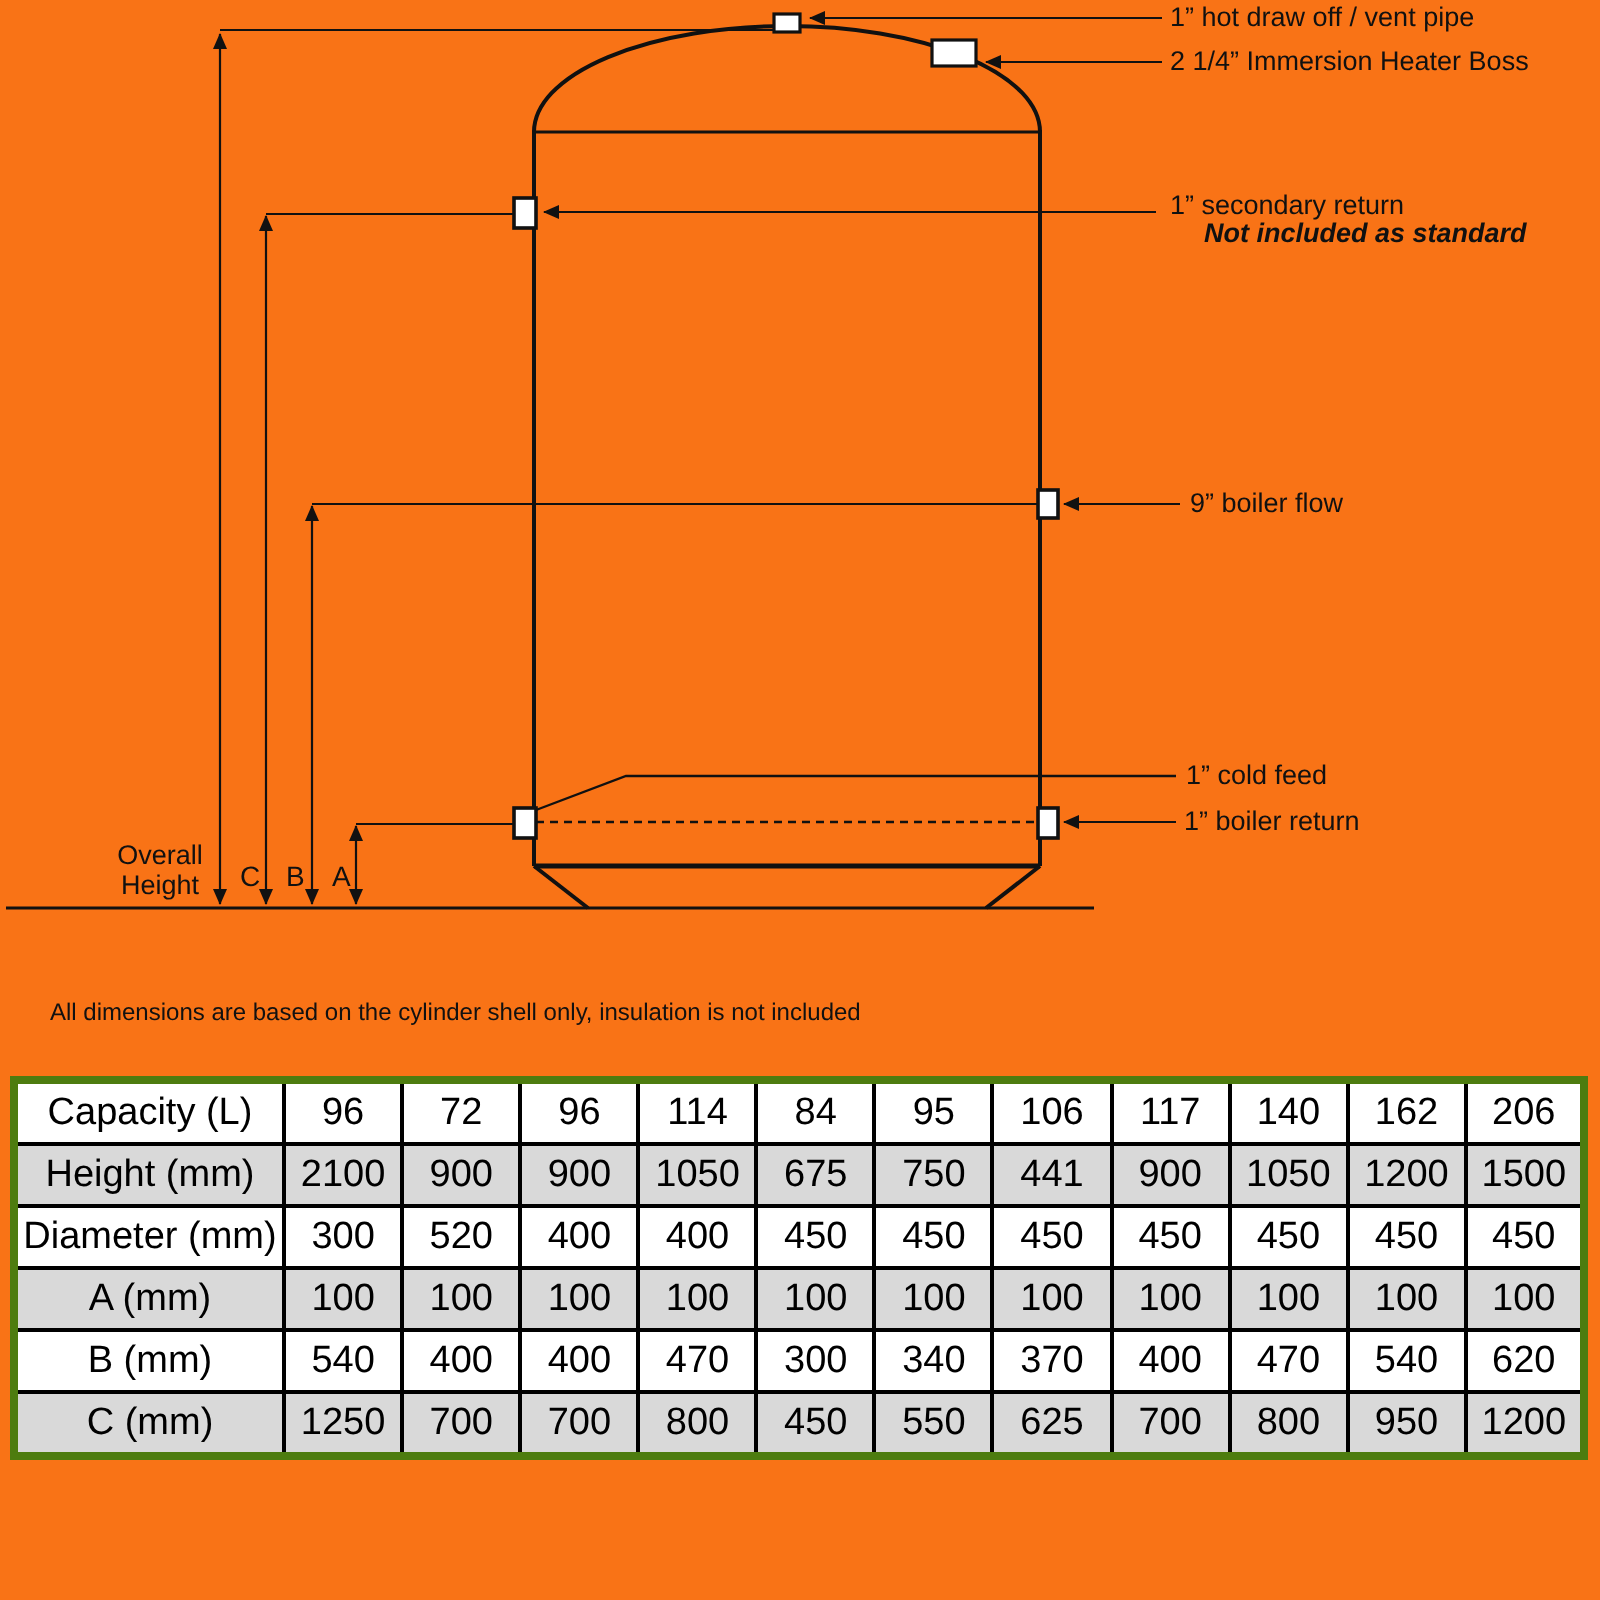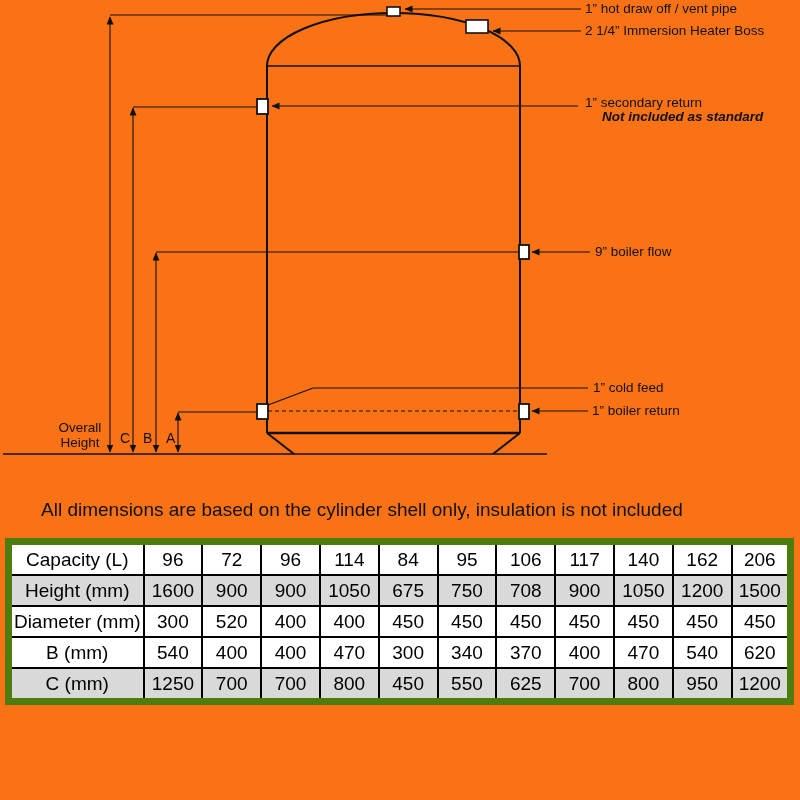--- a/index.html
+++ b/index.html
@@ -8,31 +8,31 @@
     font-family:"Liberation Sans",sans-serif;color:#111;
   }
   .stage svg{position:absolute;left:0;top:0;}
   .lbl{position:absolute;font-size:13.5px;line-height:14px;white-space:nowrap;color:#111;}
   .lbl.bold-italic{font-weight:bold;font-style:italic;margin-left:17px;}
   .dim-letter{position:absolute;font-size:14px;color:#111;}
   .overall-height{
     position:absolute;left:55px;top:421px;width:50px;text-align:center;
     font-size:13.5px;line-height:14.5px;color:#111;
   }
-  .note{position:absolute;left:41px;top:499px;font-size:19px;color:#111;text-align:center;}
+  .note{position:absolute;left:25px;top:499px;font-size:12px;color:#111;text-align:center;}
   table.spec{
     position:absolute;left:5px;top:538px;width:789px;
     border-collapse:collapse;table-layout:fixed;
     font-size:19px;color:#000;
   }
   table.spec td{
     border:2px solid #000;height:29px;padding:0;
     text-align:center;vertical-align:middle;background:#ffffff;
   }
-  table.spec{border:7px solid #4d7c0f;}
+  table.spec{border:4px solid #4d7c0f;}
   table.spec tr.shaded td{background:#d9d9d9;}
 </style>
 </head>
 <body>
 
 <div class="stage">
 
   <svg width="800" height="470" viewBox="0 0 800 470">
     <defs>
       <marker id="arr" markerWidth="9" markerHeight="8" refX="7.5" refY="3.5" orient="auto-start-reverse" markerUnits="userSpaceOnUse">
@@ -122,45 +122,59 @@
           <td>84</td>
           <td>95</td>
           <td>106</td>
           <td>117</td>
           <td>140</td>
           <td>162</td>
           <td>206</td>
         </tr>
         <tr class="shaded">
           <td>Height (mm)</td>
-          <td>1600</td>
+          <td>2100</td>
           <td>900</td>
           <td>900</td>
           <td>1050</td>
           <td>675</td>
           <td>750</td>
-          <td>708</td>
+          <td>441</td>
           <td>900</td>
           <td>1050</td>
           <td>1200</td>
           <td>1500</td>
         </tr>
         <tr>
           <td>Diameter (mm)</td>
           <td>300</td>
           <td>520</td>
           <td>400</td>
           <td>400</td>
           <td>450</td>
           <td>450</td>
           <td>450</td>
           <td>450</td>
           <td>450</td>
           <td>450</td>
           <td>450</td>
+        </tr>
+        <tr class="shaded">
+          <td>A (mm)</td>
+          <td>100</td>
+          <td>100</td>
+          <td>100</td>
+          <td>100</td>
+          <td>100</td>
+          <td>100</td>
+          <td>100</td>
+          <td>100</td>
+          <td>100</td>
+          <td>100</td>
+          <td>100</td>
         </tr>
         <tr>
           <td>B (mm)</td>
           <td>540</td>
           <td>400</td>
           <td>400</td>
           <td>470</td>
           <td>300</td>
           <td>340</td>
           <td>370</td>

